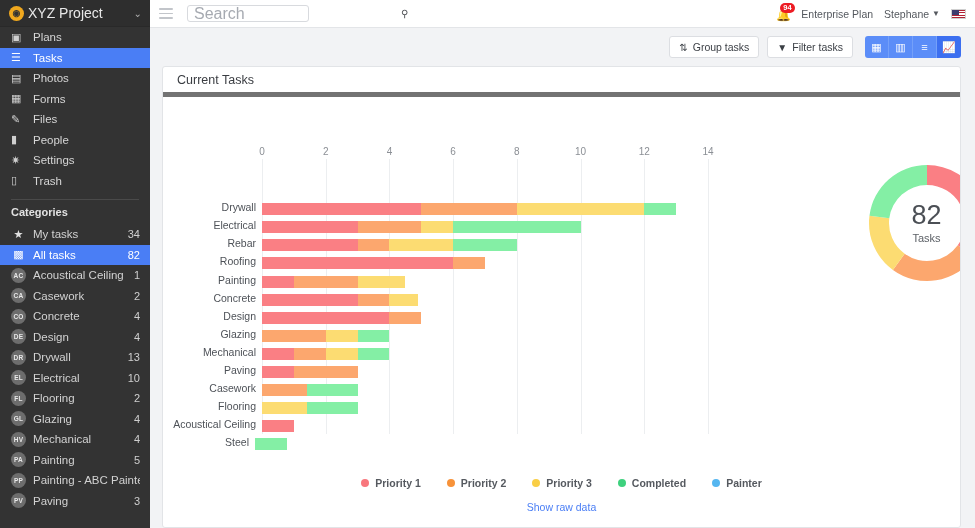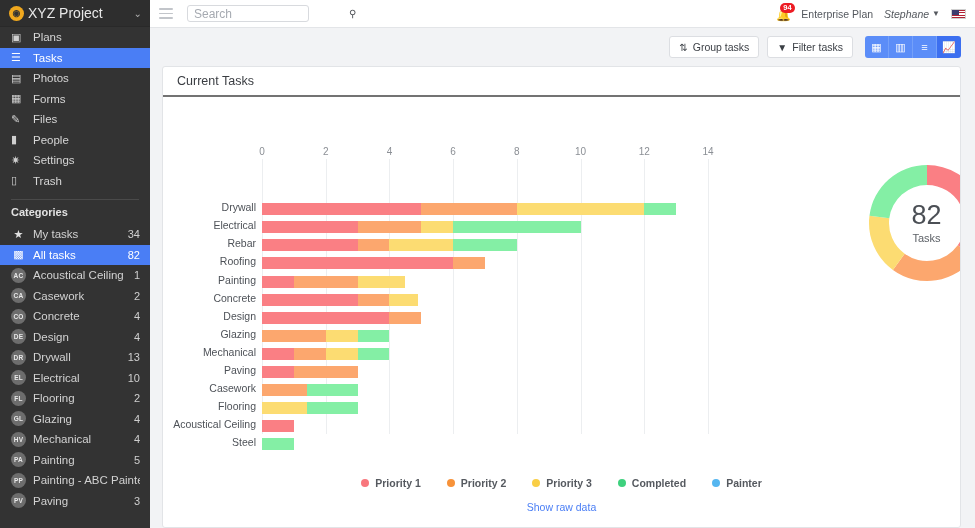--- a/index.html
+++ b/index.html
@@ -85,21 +85,21 @@
     display: flex; align-items: center; padding: 0 9px; flex: 0 0 28px;
   }
   .hamburger { width: 14px; display:flex; flex-direction: column; gap: 3px;
                cursor: pointer; margin-right: 14px; }
   .hamburger span { display:block; height: 1.5px; background: #c2c5ca; border-radius: 1px;}
   .searchbox {
     width: 122px; height: 17px; border: 1px solid #d8dade; border-radius: 3px;
     display: flex; align-items: center; padding: 0 6px; background: #fff;
   }
   .searchbox input {
-    border: none; outline: none; flex: 1; font-size: 12px; color: #6b6f76;
+    border: none; outline: none; flex: 1; font-size: 16px; color: #6b6f76;
     font-family: "Liberation Sans", sans-serif; background: transparent;
   }
   .searchbox input::placeholder { color: #a6aab1; }
   .search-ico { color: #4a4d52; font-size: 10px; }
   .topbar-right { margin-left: auto; display: flex; align-items: center; gap: 11px; }
   .bell-wrap { position: relative; width: 15px; height: 17px; cursor: pointer; }
   .bell-ico { font-size: 12px; color: #5a5e64; position: absolute; bottom: 0; left: 1px; }
   .bell-badge {
     position: absolute; top: -2px; left: 5px; background: #ed1c24; color: #fff;
     font-size: 7.5px; font-weight: bold; border-radius: 8px;
@@ -134,21 +134,21 @@
   }
   .seg-btn:last-child { border-right: none; }
   .seg-btn.active { background: #3c6ff0; }
 
   .card {
     margin: 0 14px 0 12px; background: #fff; border: 1px solid #e2e4e7;
     border-radius: 3px; flex: 1; display: flex; flex-direction: column;
     overflow: hidden;
   }
   .card-head {
-    height: 30px; border-bottom: 2px solid #737373; display: flex;
+    height: 30px; border-bottom: 5px solid #737373; display: flex;
     align-items: center; padding-left: 14px;
     font-size: 12.5px; color: #3a3d42;
   }
   .card-body { flex: 1; position: relative; display: flex; }
 
   
   .chart-zone { width: 730px; position: relative; }
   .donut-zone { flex: 1; position: relative; }
 
   .axis-label {
@@ -316,21 +316,21 @@
       <div class="searchbox">
         <input placeholder="Search" style="">
         <span class="search-ico">⚲</span>
       </div>
       <div class="topbar-right">
         <div class="bell-wrap">
           <span class="bell-ico">🔔</span>
           <span class="bell-badge">94</span>
         </div>
         <div class="plan-label">Enterprise Plan</div>
-        <div style="display:flex;align-items:center;font-style:italic;">
+        <div style="display:flex;align-items:center;">
           <span class="user-label">Stephane</span>
           <span class="user-caret">▼</span>
         </div>
         <div class="flag"></div>
       </div>
     </div>
 
     <div class="toolbar">
       <div class="tb-btn">
         <span class="ico">⇅</span>
@@ -437,21 +437,21 @@
             </div>
             <div class="bar-row" style="top: 305.2px; left: 99px; width: 446px;">
               <div class="bar-name" style="right: 452px;">Flooring</div>
               <div class="seg-bar" style="left: 0px; width: 44.6px; background: rgb(252, 220, 114);"></div>
               <div class="seg-bar" style="left: 44.6px; width: 50.9714px; background: rgb(132, 239, 165);"></div>
             </div>
             <div class="bar-row" style="top: 323.3px; left: 99px; width: 446px;">
               <div class="bar-name" style="right: 452px;">Acoustical Ceiling</div>
               <div class="seg-bar" style="left: 0px; width: 31.8571px; background: rgb(250, 127, 132);"></div>
             </div>
-            <div class="bar-row" style="top: 341.4px; left: 99px; width: 446px;">
+            <div class="bar-row" style="top: 341.4px; left: 92px; width: 446px;">
               <div class="bar-name" style="right: 452px;">Steel</div>
               <div class="seg-bar" style="left: 0px; width: 31.8571px; background: rgb(132, 239, 165);"></div>
             </div>
           </div>
 
         <div class="donut-zone">
           <div class="donut-wrap">
             <svg width="140" height="140" viewBox="0 0 140 140" id="donut-svg">
                 <path d="M 70 12 A 58 58 0 0 1 116.92298567374695 104.09154463296343 L 100.742645786248 92.33583958711397 A 38 38 0 0 0 70 32 Z" fill="#FA7F84"></path>
                 <path d="M 116.92298567374695 104.09154463296343 A 58 58 0 0 1 35.90845536703657 116.92298567374695 L 47.66416041288603 100.742645786248 A 38 38 0 0 0 100.742645786248 92.33583958711397 Z" fill="#FCA76E"></path>

